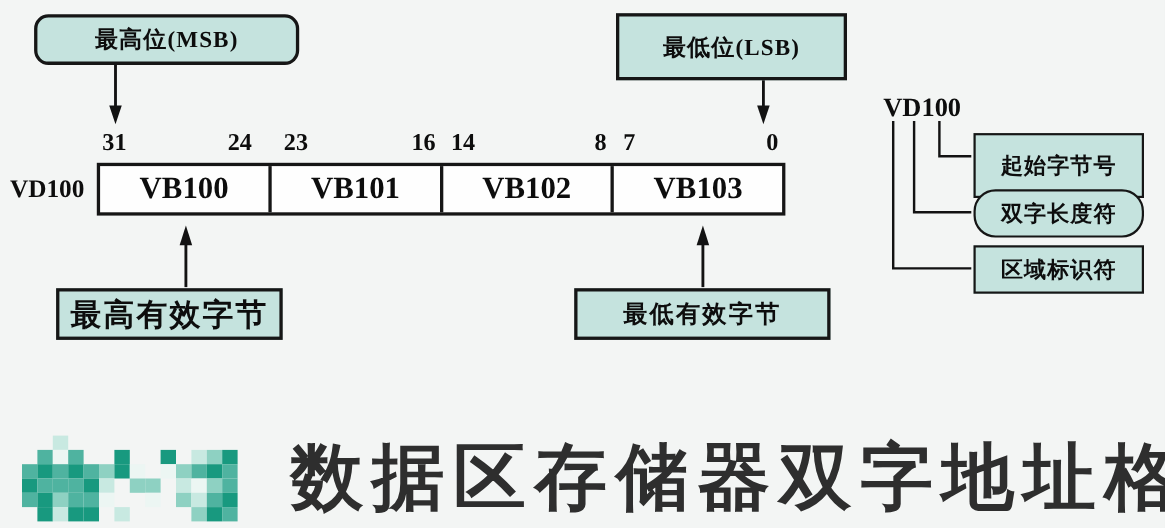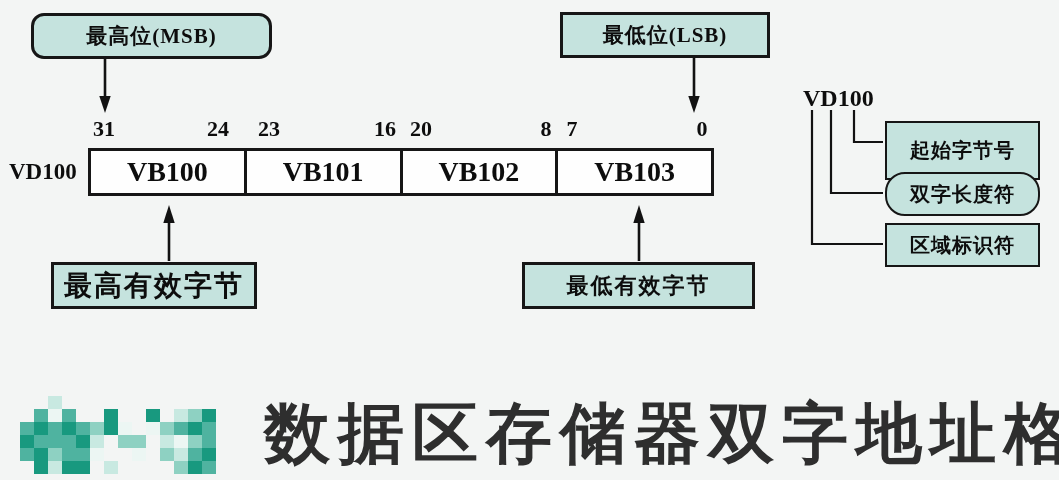--- a/index.html
+++ b/index.html
@@ -11,21 +11,21 @@
   }
   .overlay{position:absolute;left:0;top:0;width:1059px;height:480px;pointer-events:none;}
   .tealbox{
     position:absolute;display:flex;align-items:center;justify-content:center;
     background:var(--box-fill,#c5e3de);
     border:3px solid var(--box-border,#161616);
     box-sizing:border-box;font-weight:bold;
   }
   .callout{font-size:21px;letter-spacing:1px;}
   .msb{left:31px;top:13px;width:241px;height:46px;border-radius:13px;}
-  .lsb{left:560px;top:12px;width:210px;height:46px;text-align:right;}
+  .lsb{left:560px;top:12px;width:210px;height:61px;text-align:right;}
   .msbyte{left:51px;top:262px;width:206px;height:47px;font-size:28px;letter-spacing:2px;}
   .lsbyte{left:522px;top:262px;width:233px;height:47px;font-size:22px;letter-spacing:2px;}
   .bit{
     position:absolute;top:117px;transform:translateX(-50%);
     font-size:22px;font-weight:bold;line-height:24px;text-align:center;
   }
   .p31{left:104px}.p24{left:218px}.p23{left:269px}.p16{left:385px}
   .p15{left:421px}.p8{left:546px}.p7{left:572px}.p0{left:702px}
   .bar{
     position:absolute;left:88px;top:148px;width:626px;height:48px;
@@ -90,21 +90,21 @@
     <span>最高位(MSB)</span>
   </div>
   <div class="tealbox callout lsb">
     <span>最低位(LSB)</span>
   </div>
 
   <span class="bit p31">31</span>
   <span class="bit p24">24</span>
   <span class="bit p23">23</span>
   <span class="bit p16">16</span>
-  <span class="bit p15">20</span>
+  <span class="bit p15">14</span>
   <span class="bit p8">8</span>
   <span class="bit p7">7</span>
   <span class="bit p0">0</span>
 
   <div class="word-label">VD100</div>
   <div class="bar">
     <div class="cell">
       <span>VB100</span>
     </div>
     <div class="cell">

